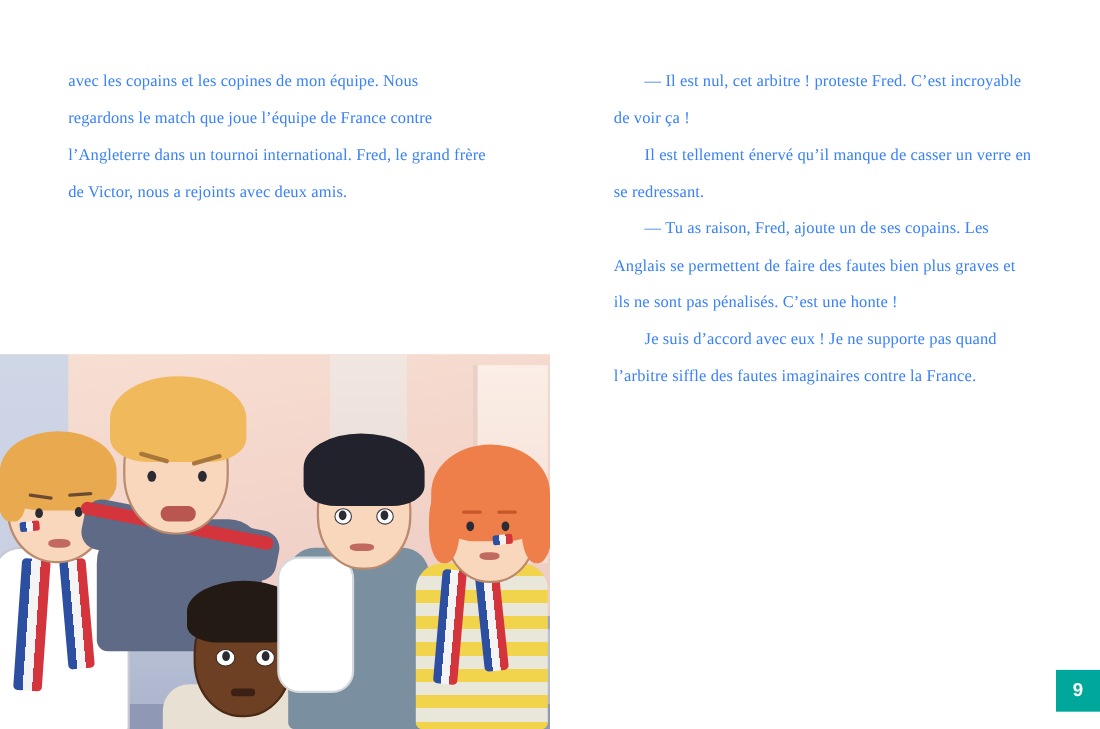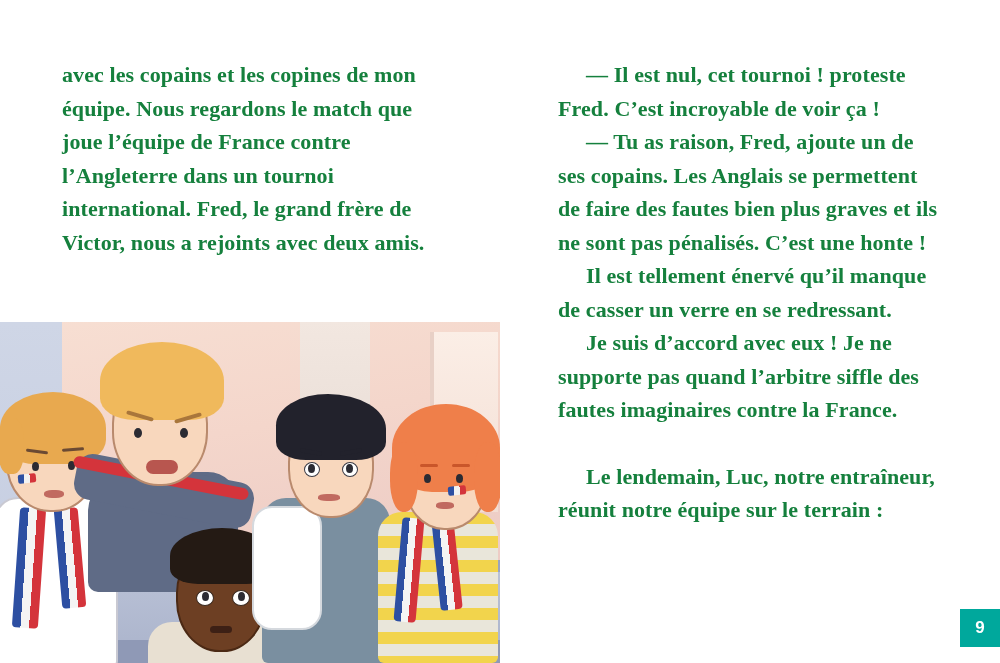--- a/index.html
+++ b/index.html
@@ -26,26 +26,25 @@
     height: 663px;
     box-sizing: border-box;
   }
   .col-left {
     padding: 58px 58px 0 62px;
   }
   .col-right {
     padding: 58px 62px 0 58px;
   }
   .textblock {
-    font-size: 22px;
+    font-size: 15px;
     line-height: 33.5px;
-    color: #15803d;
+    color: #3b82f6;
     text-align: left;
     letter-spacing: 0.1px;
-    font-weight: bold;
   }
   .textblock p {
     margin: 0;
   }
   .indent {
     text-indent: 28px;
   }
   .gap {
     height: 33px;
   }
@@ -246,24 +245,23 @@
         <div class="eye" style="left:424px; top:152px;"></div>
         <div class="eye" style="left:456px; top:152px;"></div>
         <div class="mouth" style="left:436px; top:180px; width:18px; height:7px;"></div>
         <div class="flagcheek" style="left:448px; top:164px;"></div>
       </div>
     </div>
   </div>
 
   <div class="col col-right">
     <div class="textblock">
-      <p class="indent">— Il est nul, cet tournoi ! proteste Fred. C’est incroyable de voir ça !</p>
+      <p class="indent">— Il est nul, cet arbitre ! proteste Fred. C’est incroyable de voir ça !</p>
+      <p class="indent">Il est tellement énervé qu’il manque de casser un verre en se redressant.</p>
       <p class="indent">— Tu as raison, Fred, ajoute un de ses copains. Les Anglais se permettent de faire des fautes bien plus graves et ils ne sont pas pénalisés. C’est une honte !</p>
-      <p class="indent">Il est tellement énervé qu’il manque de casser un verre en se redressant.</p>
       <p class="indent">Je suis d’accord avec eux ! Je ne supporte pas quand l’arbitre siffle des fautes imaginaires contre la France.</p>
       <div class="gap"></div>
-      <p class="indent">Le lendemain, Luc, notre entraîneur, réunit notre équipe sur le terrain :</p>
     </div>
 
     <div class="page-number">9</div>
   </div>
 
 </div>
 
 </body></html>

